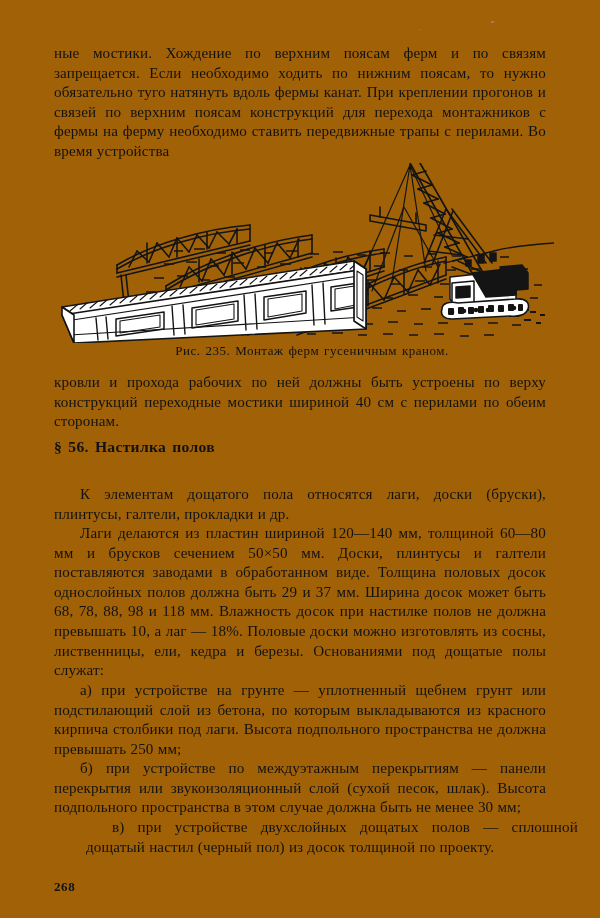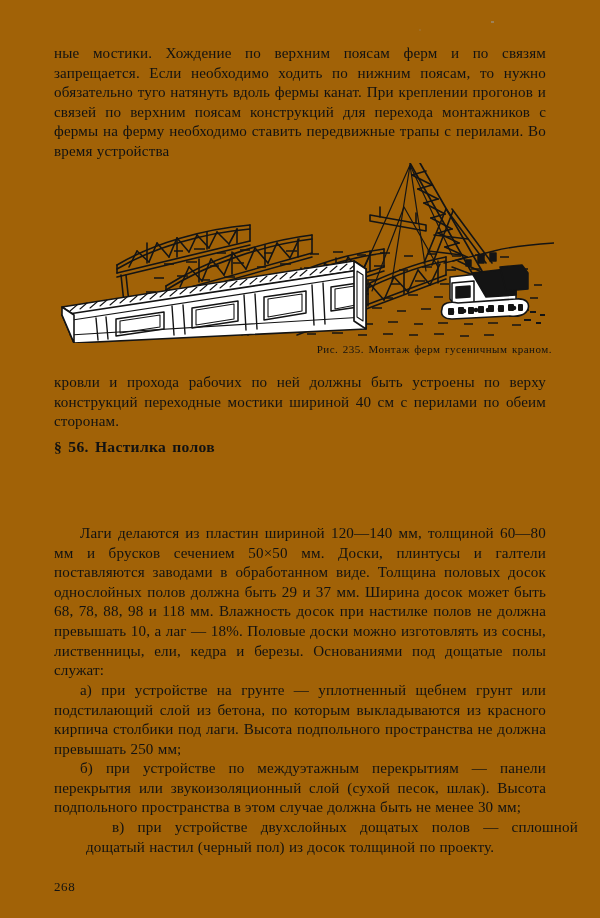--- a/index.html
+++ b/index.html
@@ -34,39 +34,39 @@
     hyphens: manual;
   }
   p.indent { text-indent: 26px; }
   p.noindent { text-indent: 0; }
 
   .it { }
 
   
   #para-top      { position: absolute; left: 54px; top: 44px;  width: 492px; }
   #figure        { position: absolute; left: 54px; top: 163px; width: 500px; height: 180px; }
-  #fig-caption   { position: absolute; left: 60px; top: 343px; width: 492px;
-                   text-align: right; font-size: 11px; letter-spacing: 0.5px;
+  #fig-caption   { position: absolute; left: 66px; top: 343px; width: 492px;
+                   text-align: center; font-size: 13px; letter-spacing: 0.5px;
                    word-spacing: 1.2px; }
   #para-after-fig{ position: absolute; left: 54px; top: 373px; width: 492px; }
   #heading       { position: absolute; left: 54px; top: 438px; width: 492px;
                    font-weight: bold; font-size: 15.6px; letter-spacing: 0.3px;
                    word-spacing: 2px; }
   #para-1        { position: absolute; left: 54px; top: 485px; width: 492px; }
   #para-2        { position: absolute; left: 54px; top: 524px; width: 492px; }
   #para-a        { position: absolute; left: 54px; top: 681px; width: 492px; }
   #para-b        { position: absolute; left: 54px; top: 759px; width: 492px; }
   #para-v        { position: absolute; left: 54px; top: 818px; width: 492px; margin-left: 32px; }
 
   #folio {
     position: absolute;
     left: 54px;
     top: 879px;
     font-size: 13px;
-    font-weight: normal;
+    font-weight: bold;
     letter-spacing: 0.6px;
   }
 
   
   .speck {
     position: absolute;
     background: #9a9a9a;
     opacity: 0.55;
   }
   #speck-1 { left: 491px; top: 21px; width: 3px; height: 2px; }
@@ -316,20 +316,23 @@
   </div>
 
   <div id="para-after-fig">
     <p class="body noindent"><span>кровли и прохода рабочих по ней должны быть устроены по верху конструкций переходные мостики шириной 40 </span><span class="it">см</span><span> с перилами по обеим сторонам.</span></p>
   </div>
 
   <div id="heading">
     <span>§ 56.  Настилка полов</span>
   </div>
 
+  <div id="para-1">
+    <p class="body indent">К элементам дощатого пола относятся лаги, доски (бруски), плинтусы, галтели, прокладки и др.</p>
+  </div>
 
   <div id="para-2">
     <p class="body indent"><span>Лаги делаются из пластин шириной 120—140 </span><span class="it">мм</span><span>, толщиной 60—80 </span><span class="it">мм</span><span> и брусков сечением 50×50 </span><span class="it">мм</span><span>. Доски, плинтусы и галтели поставляются заводами в обработанном виде. Толщина половых досок однослойных полов должна быть 29 и 37 </span><span class="it">мм</span><span>. Ширина досок может быть 68, 78, 88, 98 и 118 </span><span class="it">мм</span><span>. Влажность досок при настилке полов не должна превышать 10, а лаг — 18%. Половые доски можно изготовлять из сосны, лиственницы, ели, кедра и березы. Основаниями под дощатые полы служат:</span></p>
   </div>
 
   <div id="para-a">
     <p class="body indent"><span>а) при устройстве на грунте — уплотненный щебнем грунт или подстилающий слой из бетона, по которым выкладываются из красного кирпича столбики под лаги. Высота подпольного пространства не должна превышать 250 </span><span class="it">мм</span><span>;</span></p>
   </div>
 
   <div id="para-b">

